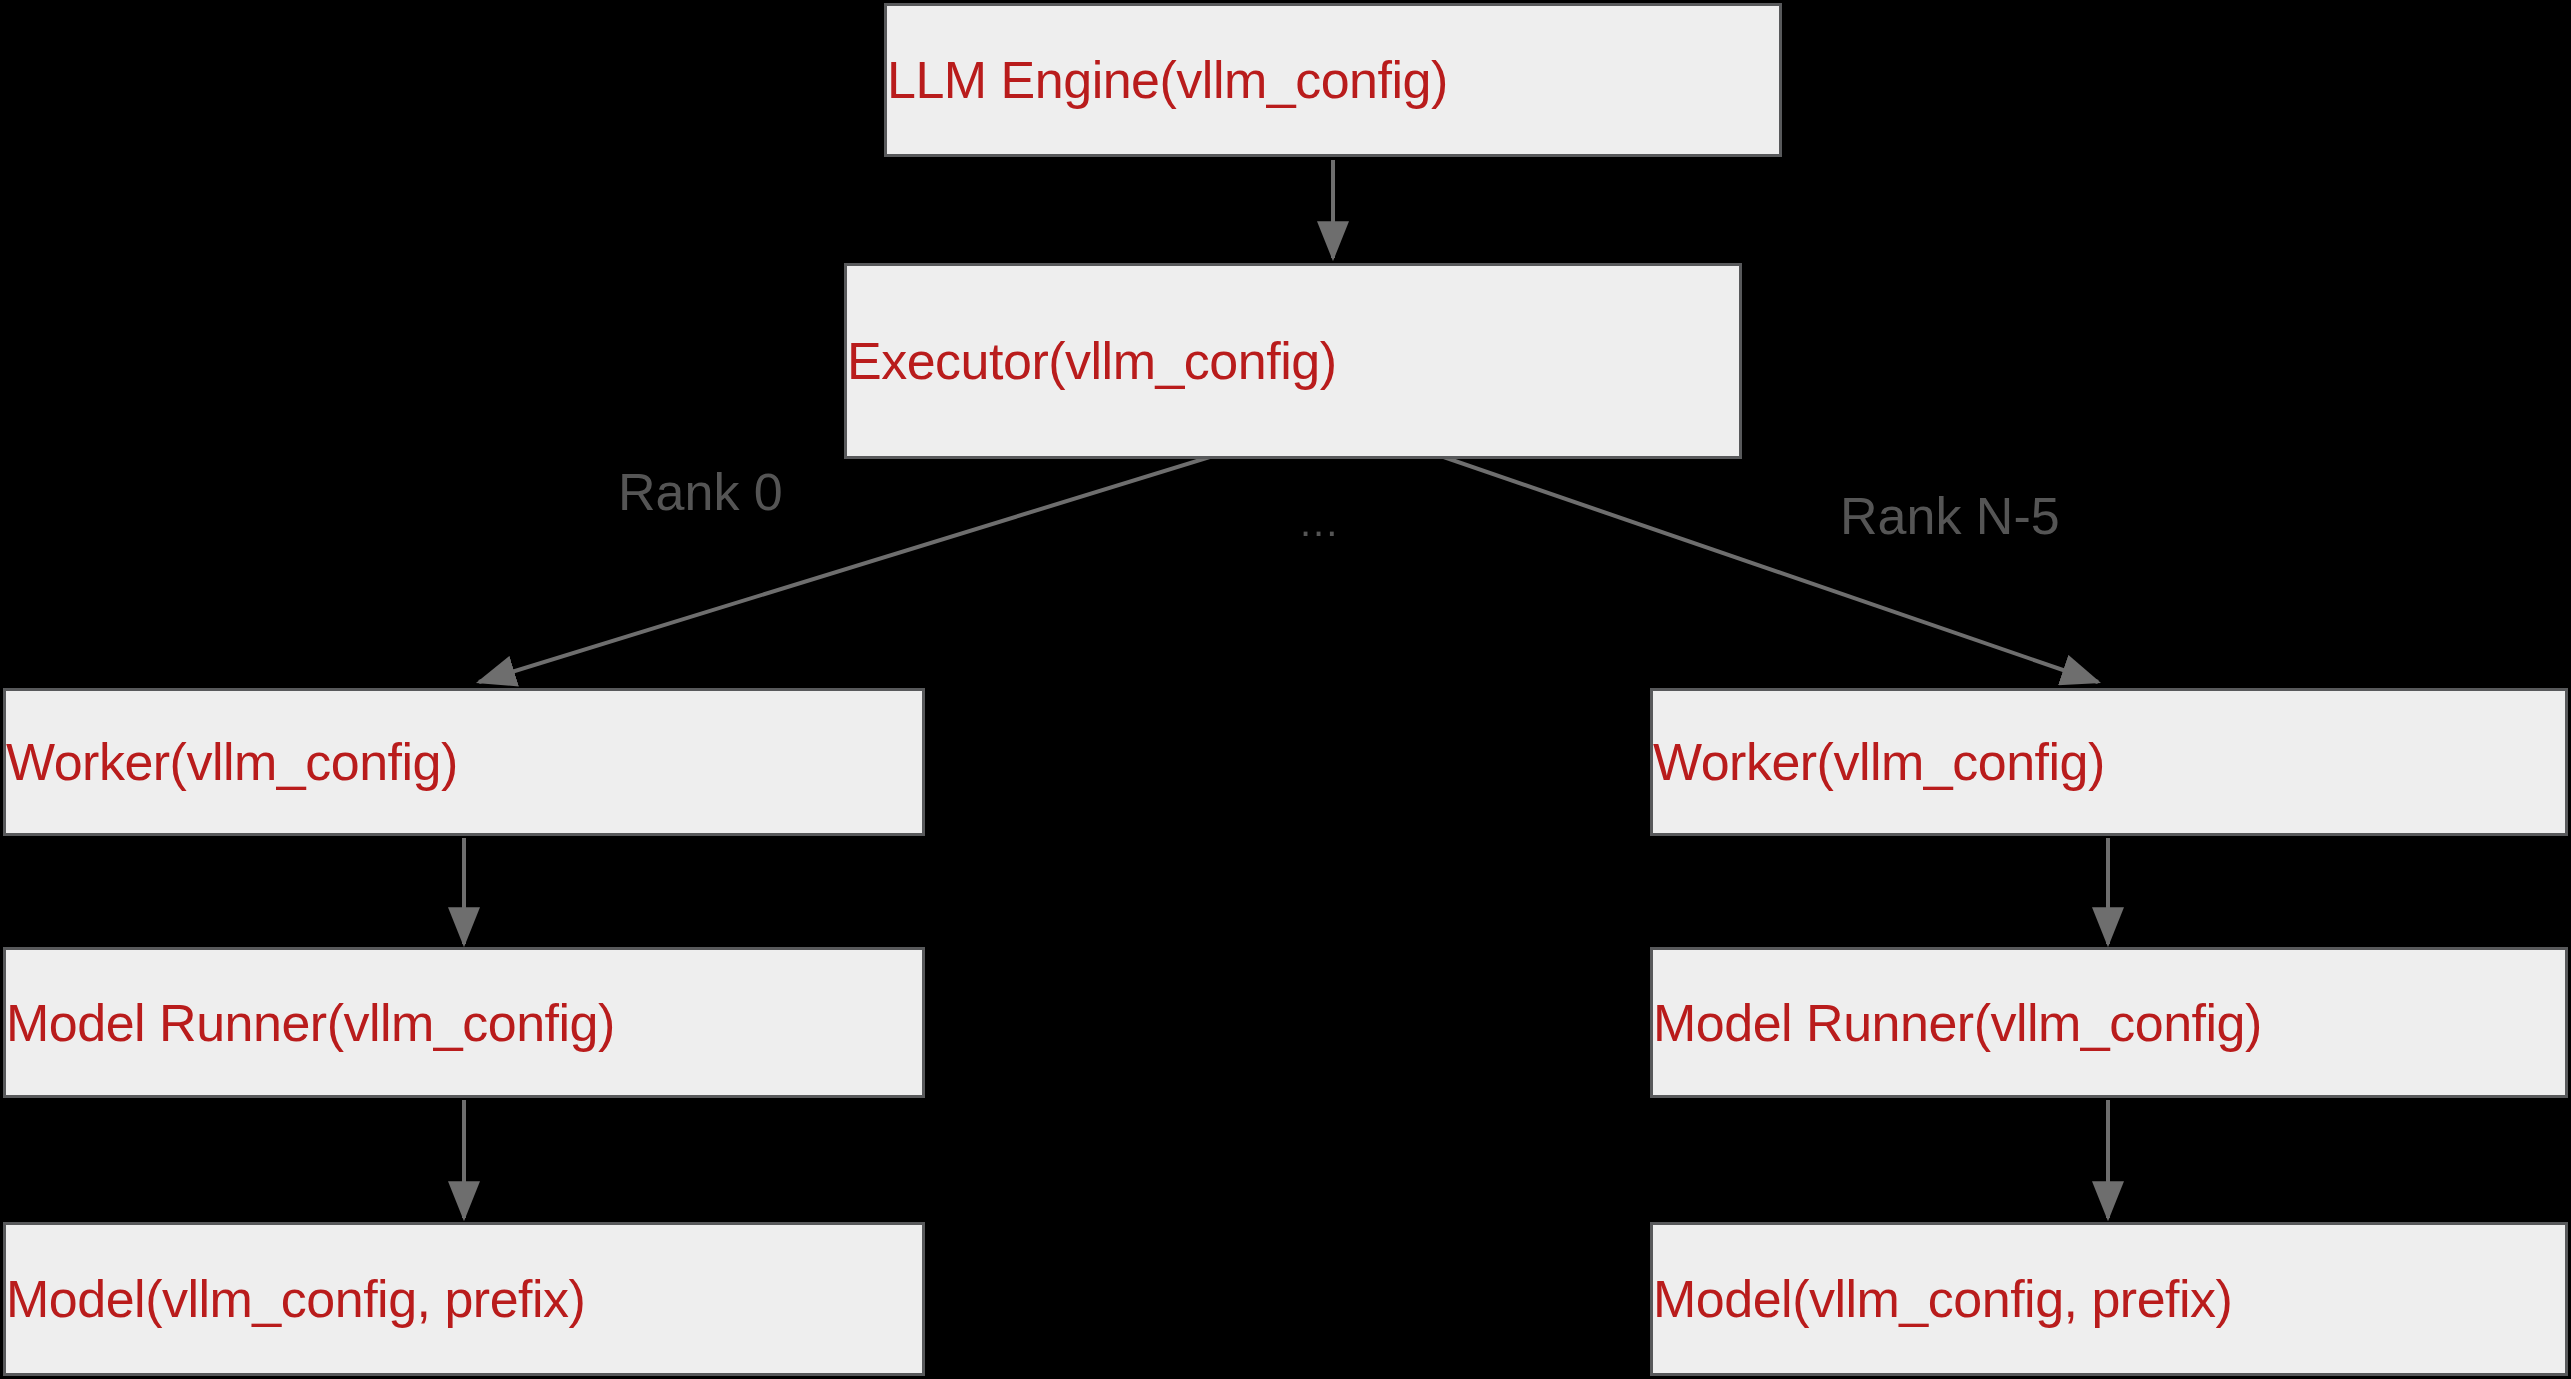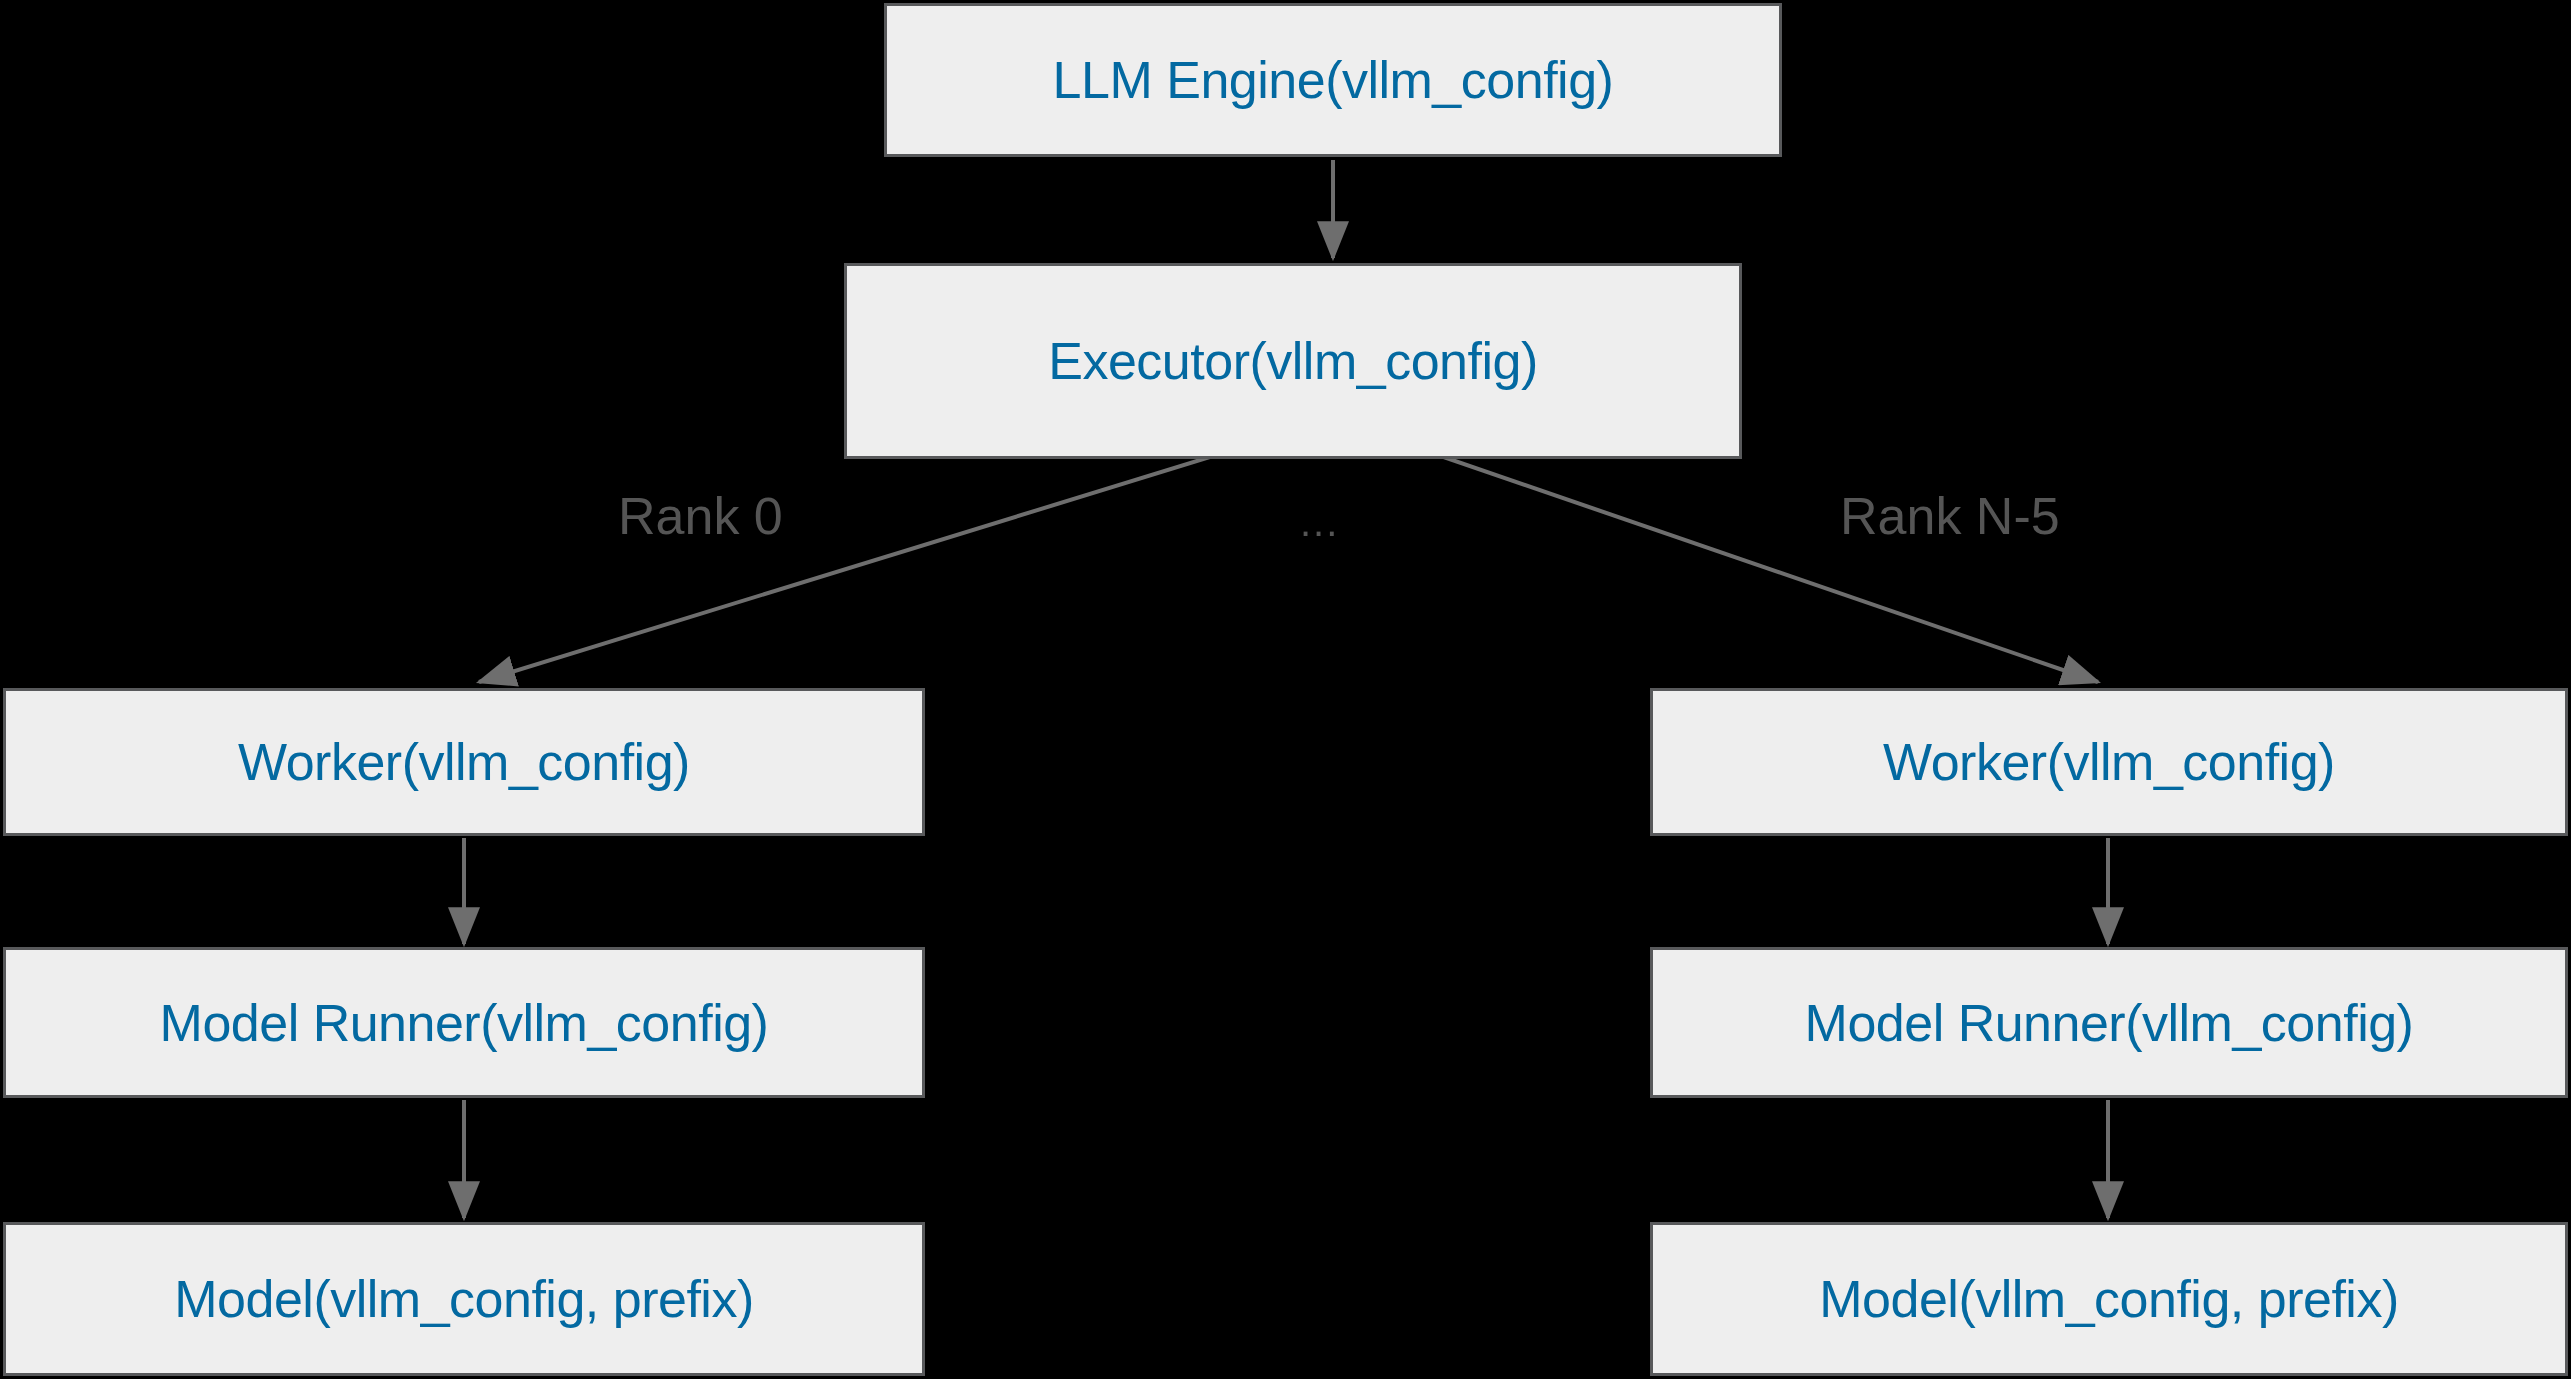--- a/index.html
+++ b/index.html
@@ -25,22 +25,21 @@
     height: 1379px;
     pointer-events: none;
   }
   .node-box {
     position: absolute;
     box-sizing: border-box;
     background: #eeeeee;
     border: 3px solid #58595b;
     display: flex;
     align-items: center;
-    justify-content: center;
-    color: #0369a1;
+    color: #b91c1c;
     font-size: 52px;
     font-weight: 400;
     letter-spacing: -0.5px;
     white-space: nowrap;
   }
   .edge-label {
     position: absolute;
     color: #555555;
     font-size: 52px;
     white-space: nowrap;
@@ -56,21 +55,21 @@
   #node-llm-engine      { left: 884px;  top: 3px;    width: 898px; height: 154px; }
   #node-executor        { left: 844px;  top: 263px;  width: 898px; height: 196px; }
   #node-worker-0        { left: 3px;    top: 688px;  width: 922px; height: 148px; }
   #node-worker-n        { left: 1650px; top: 688px;  width: 918px; height: 148px; }
   #node-runner-0        { left: 3px;    top: 947px;  width: 922px; height: 151px; }
   #node-runner-n        { left: 1650px; top: 947px;  width: 918px; height: 151px; }
   #node-model-0         { left: 3px;    top: 1222px; width: 922px; height: 154px; }
   #node-model-n         { left: 1650px; top: 1222px; width: 918px; height: 154px; }
 
   
-  #label-rank-0   { left: 618px;  top: 486px; text-align: center; }
+  #label-rank-0   { left: 618px;  top: 462px; text-align: center; }
   #label-ellipsis { left: 1300px; top: 500px; }
   #label-rank-n   { left: 1840px; top: 486px; }
 </style>
 </head>
 <body>
 
 <div id="diagram-root">
 
   <svg id="edge-layer" viewBox="0 0 2571 1379" xmlns="http://www.w3.org/2000/svg">
     <defs>

